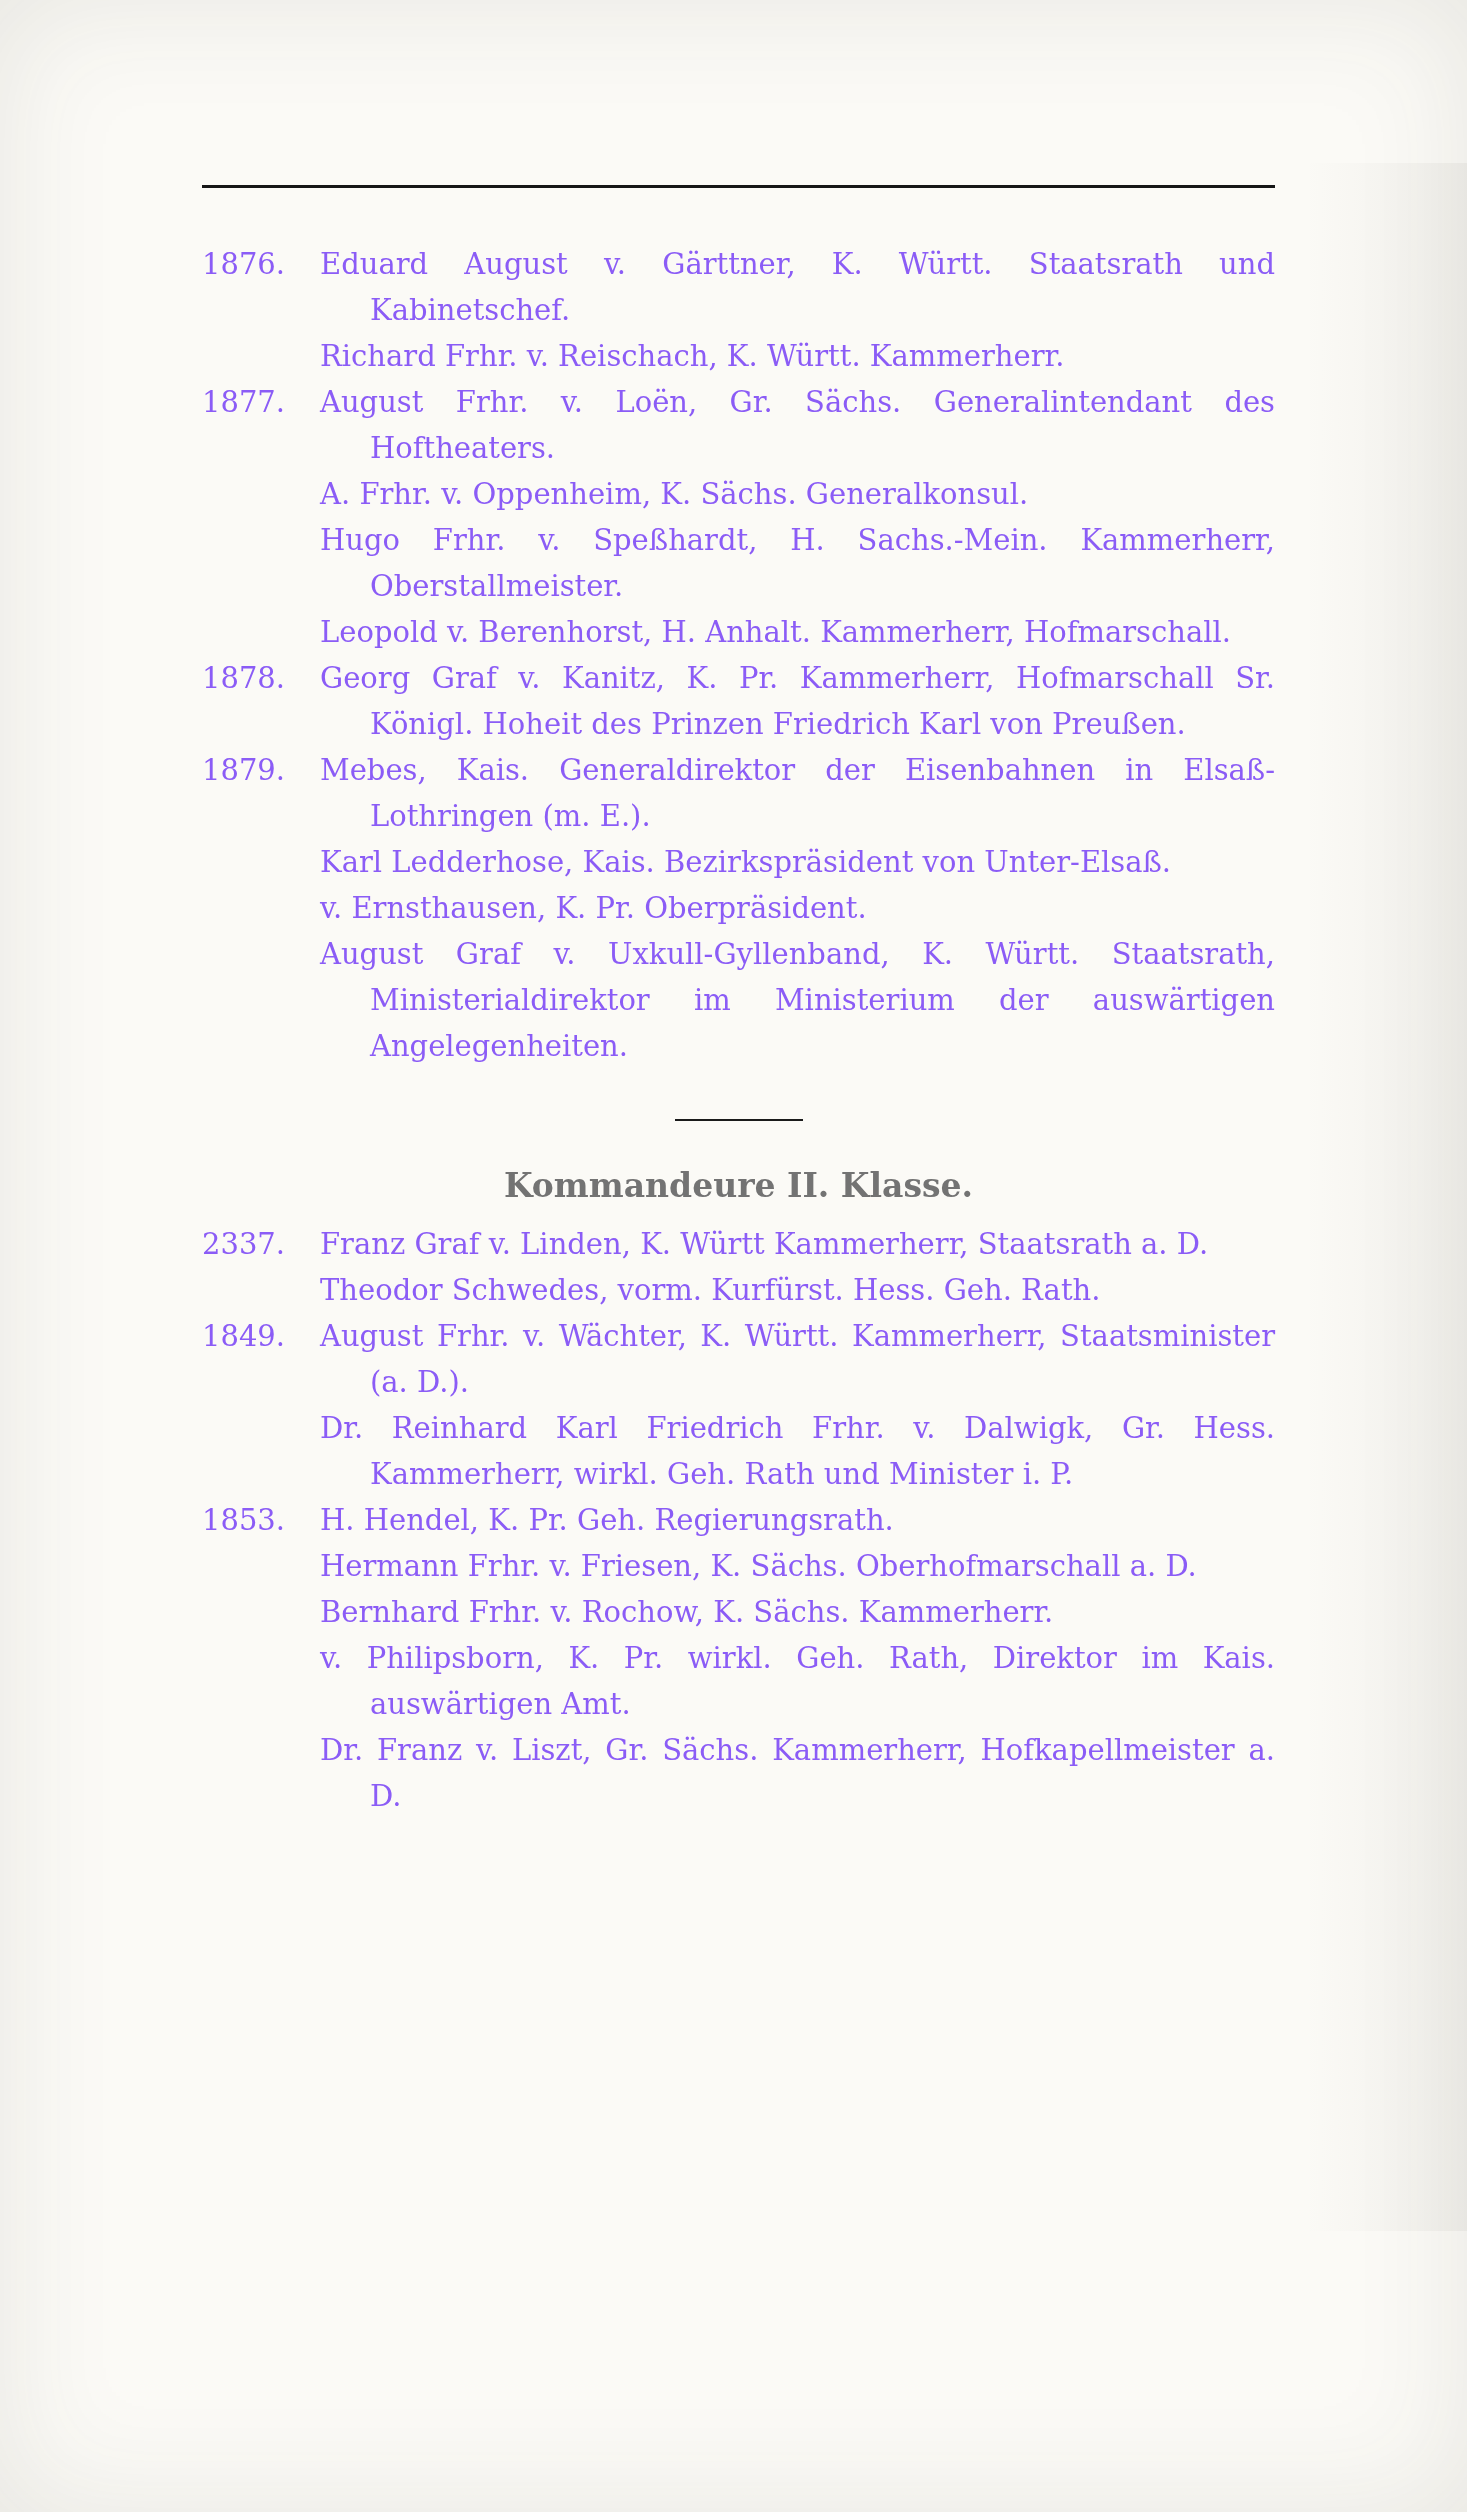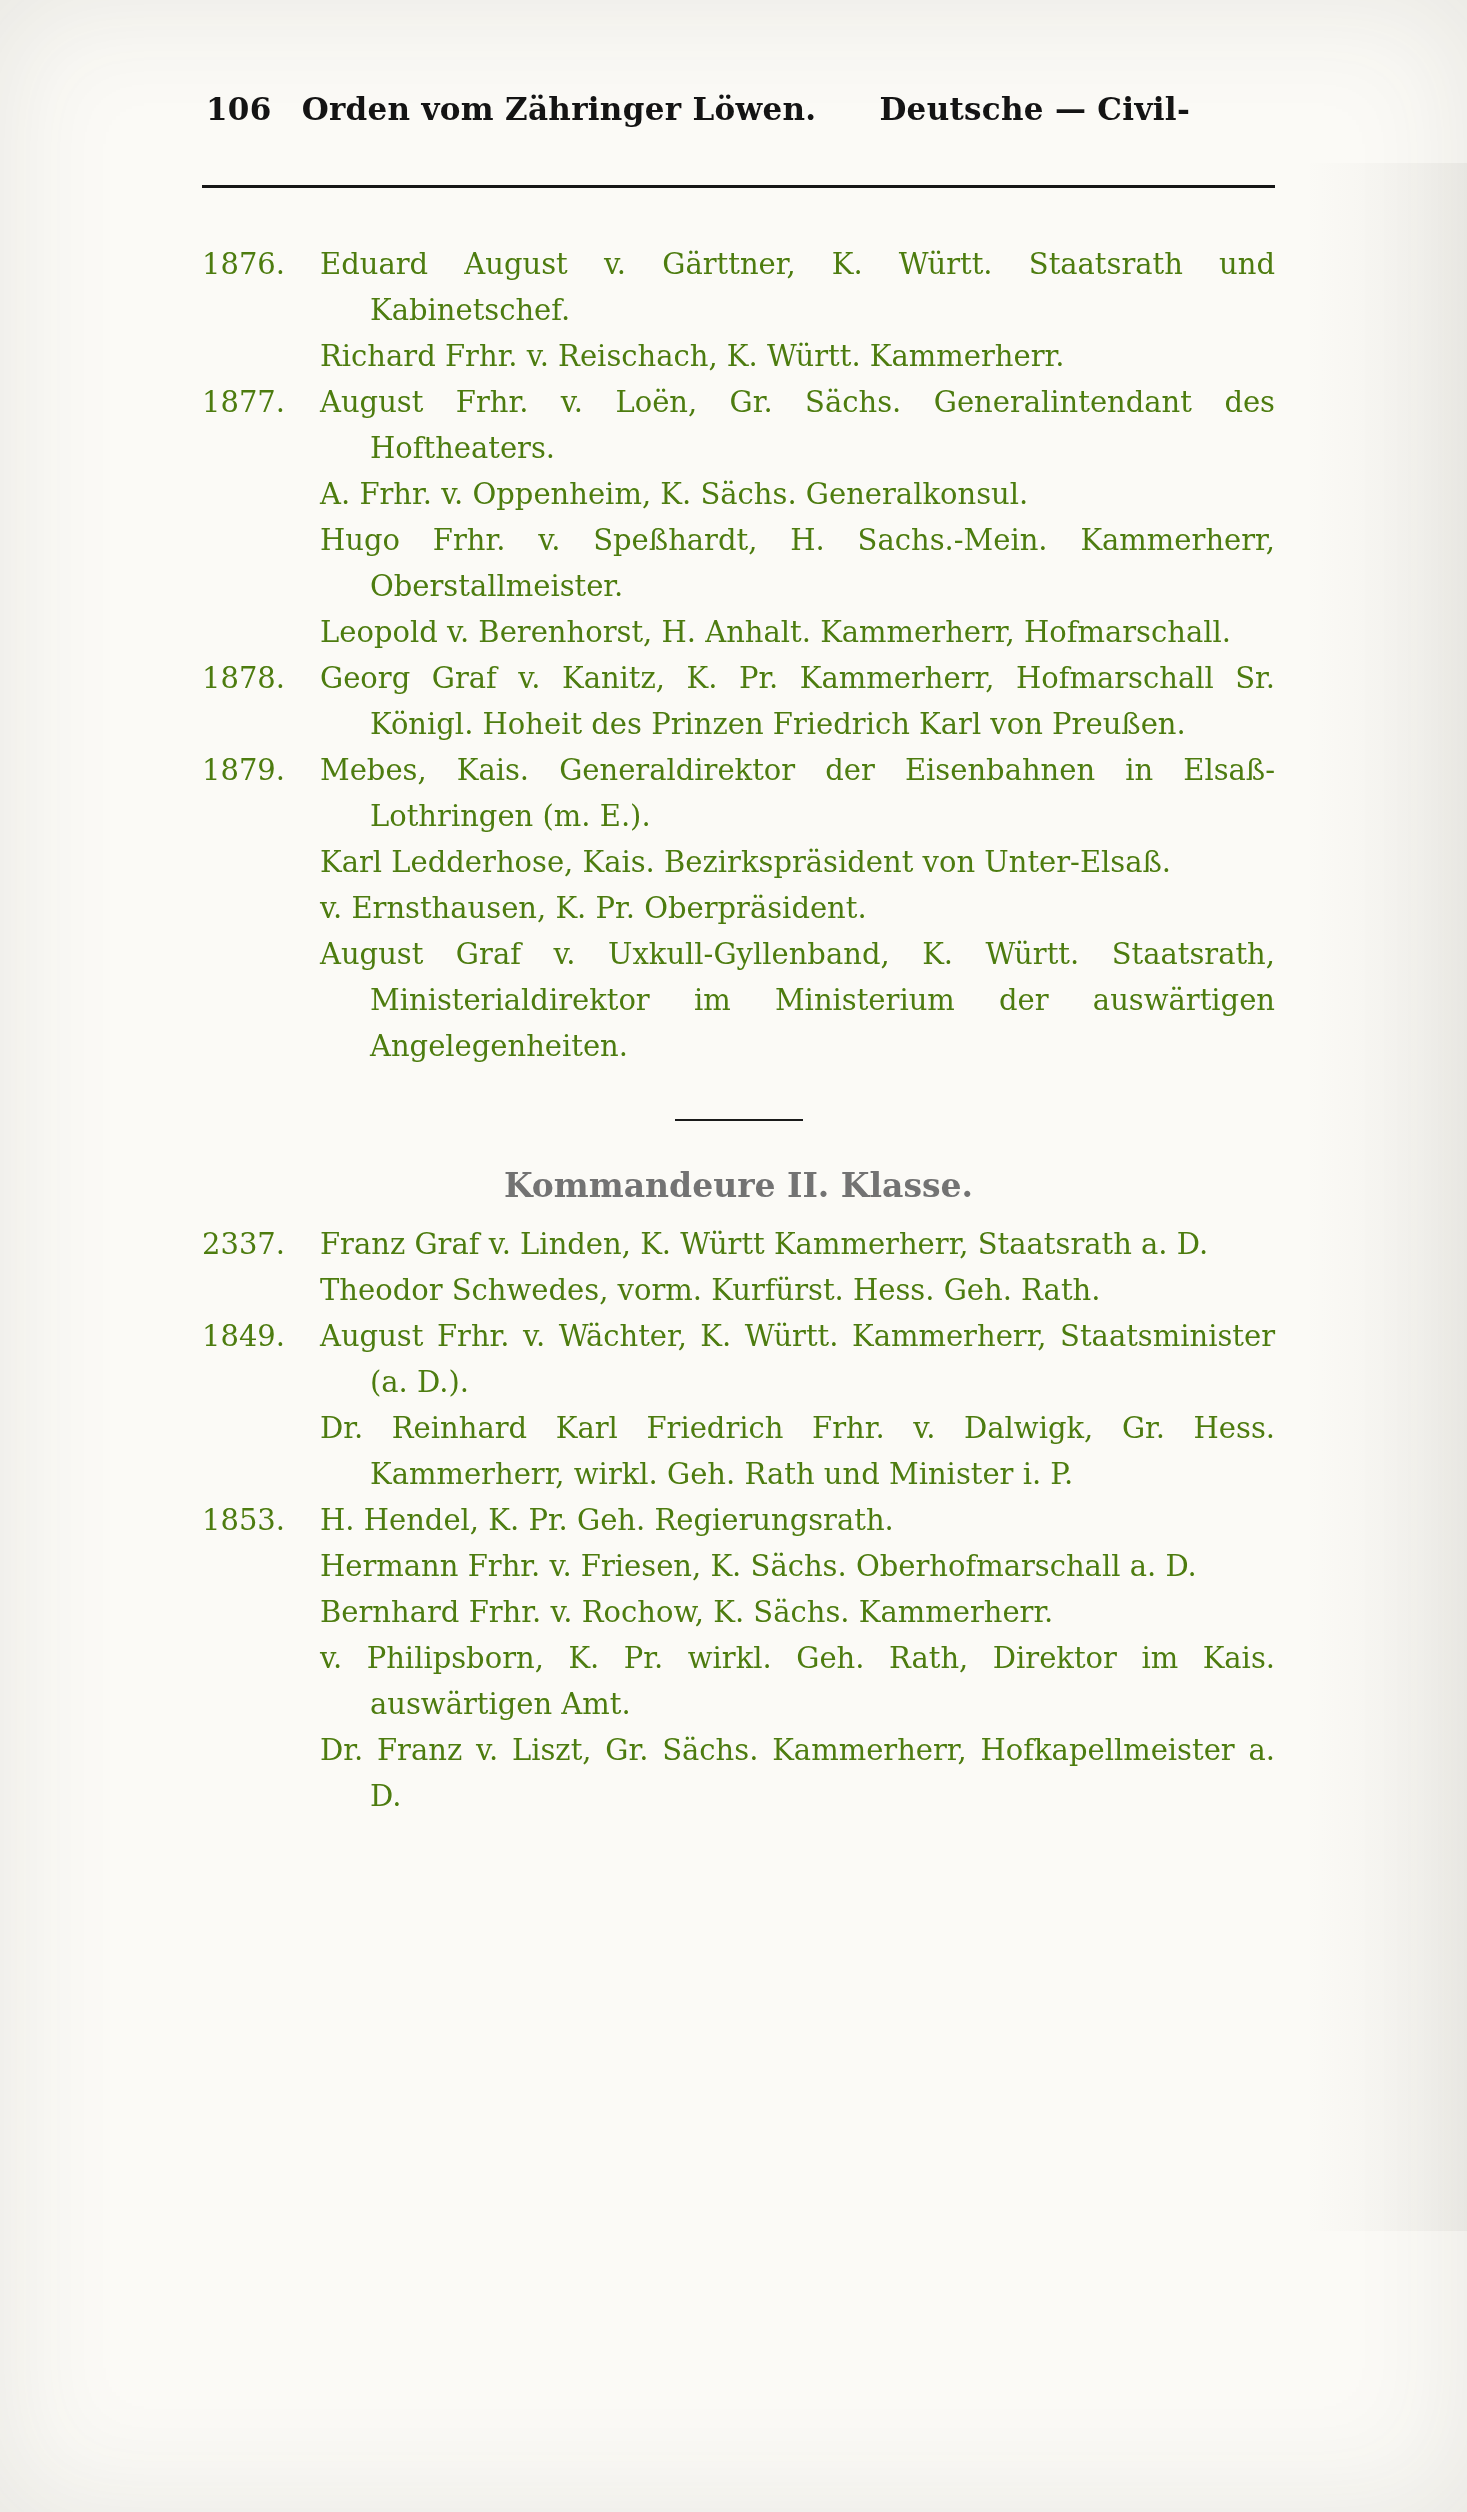--- a/index.html
+++ b/index.html
@@ -58,21 +58,21 @@
   }
 
   .entry {
     position: relative;
     margin: 0;
     padding-left: 168px;
     text-indent: -50px;
     font-size: 29px;
     line-height: 46px;
     text-align: justify;
-    color: #4d7c0f;
+    color: #8b5cf6;
   }
   .entry .year {
     position: absolute;
     left: 0;
     top: 0;
     text-indent: 0;
     white-space: nowrap;
   }
 
   .section-divider {
@@ -87,23 +87,20 @@
     font-size: 33px;
     font-weight: 700;
     color: #737373;
   }
 </style>
 </head>
 <body>
 
 <div class="page">
 
-  <header class="page-header">
-    <span class="page-number">106</span><span class="running-title-left">Orden vom Zähringer Löwen.</span><span class="running-title-right">Deutsche — Civil-</span>
-  </header>
 
   <div class="header-rule"></div>
 
   <div class="content">
 
     <section>
       <p class="entry"><span class="year">1876.</span><span>Eduard August v. Gärttner, K. Württ. Staatsrath und Kabinetschef.</span></p>
       <p class="entry"><span class="year"></span><span>Richard Frhr. v. Reischach, K. Württ. Kammerherr.</span></p>
       <p class="entry"><span class="year">1877.</span><span>August Frhr. v. Loën, Gr. Sächs. Generalintendant des Hoftheaters.</span></p>
       <p class="entry"><span class="year"></span><span>A. Frhr. v. Oppenheim, K. Sächs. Generalkonsul.</span></p>

